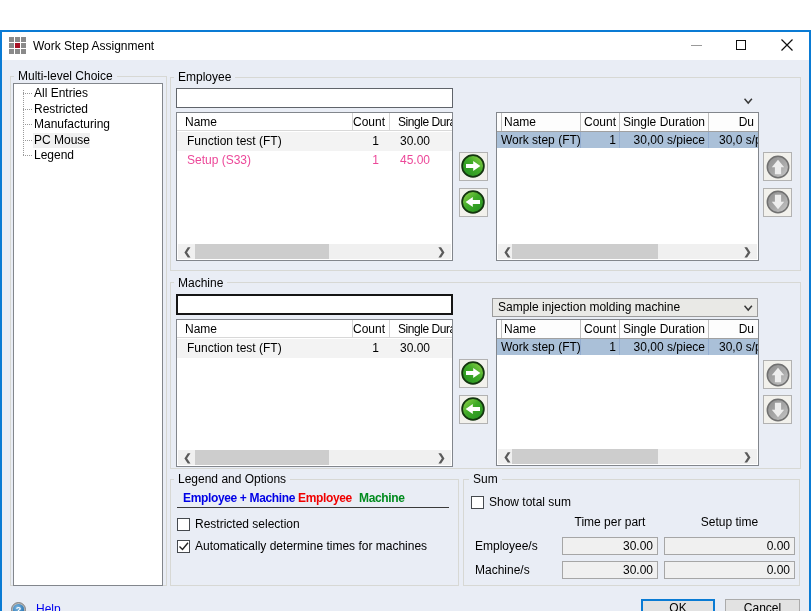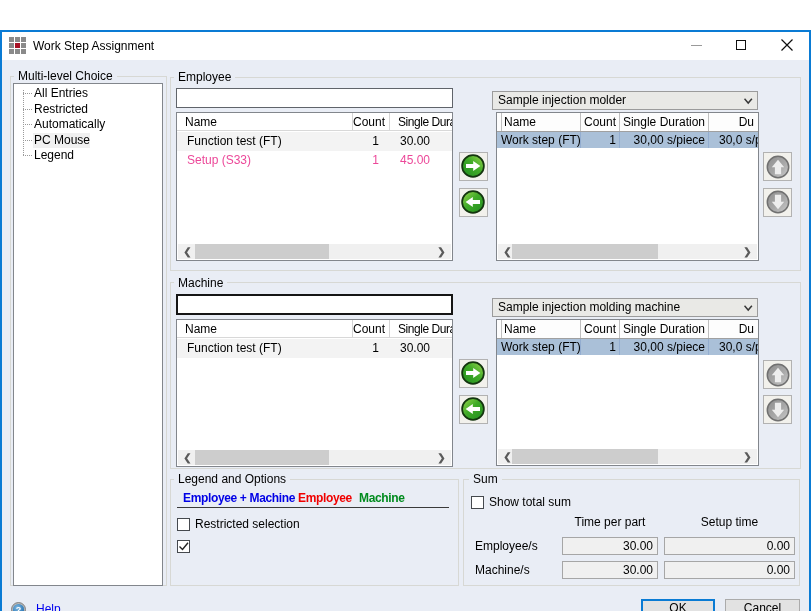--- a/index.html
+++ b/index.html
@@ -55,21 +55,21 @@
   <div class="abs tree" style="left:13px;top:53px;width:150px;height:503px;"></div>
 
   <div class="abs" style="left:23px;top:60px;width:1px;height:66px;background-image:repeating-linear-gradient(to bottom,#9a9a9a 0 1px,transparent 1px 2px);"></div>
   <div class="abs" style="left:23px;top:63px;width:9px;height:1px;background-image:repeating-linear-gradient(to right,#9a9a9a 0 1px,transparent 1px 2px);"></div>
   <div class="abs" style="left:23px;top:79px;width:9px;height:1px;background-image:repeating-linear-gradient(to right,#9a9a9a 0 1px,transparent 1px 2px);"></div>
   <div class="abs" style="left:23px;top:94px;width:9px;height:1px;background-image:repeating-linear-gradient(to right,#9a9a9a 0 1px,transparent 1px 2px);"></div>
   <div class="abs" style="left:23px;top:110px;width:9px;height:1px;background-image:repeating-linear-gradient(to right,#9a9a9a 0 1px,transparent 1px 2px);"></div>
   <div class="abs" style="left:23px;top:125px;width:9px;height:1px;background-image:repeating-linear-gradient(to right,#9a9a9a 0 1px,transparent 1px 2px);"></div>
   <div class="abs" style="left:34px;top:56px;height:15px;line-height:15px;">All Entries</div>
   <div class="abs" style="left:34px;top:72px;height:15px;line-height:15px;">Restricted</div>
-  <div class="abs" style="left:34px;top:87px;height:15px;line-height:15px;">Automatically</div>
+  <div class="abs" style="left:34px;top:87px;height:15px;line-height:15px;">Manufacturing</div>
   <div class="abs" style="left:33px;top:103px;width:57px;height:15px;background:#f0f0f0;"></div>
   <div class="abs" style="left:34px;top:103px;height:29px;line-height:15px;">PC Mouse</div>
   <div class="abs" style="left:34px;top:118px;height:15px;line-height:15px;">Legend</div>
 
   <div class="abs grp" style="left:170px;top:47px;width:631px;height:194px;"></div>
   <div class="abs grp-label" style="left:174px;top:40px;">Employee</div>
 
   <div class="abs input" style="left:176px;top:58px;width:277px;height:20px;"></div>
 
   <div class="abs list" style="left:176px;top:82px;width:277px;height:149px;">
@@ -113,21 +113,20 @@
       </defs>
     <circle cx="12" cy="12" r="10.9" fill="url(#gg)" stroke="#14350f" stroke-width="1.7"></circle>
     <path d="M5 9.9 h7.2 v-3 L19.4 12 L12.2 17.1 v-3 H5 z" fill="#fff"></path>
   </svg>
   <div class="abs btn-sq" style="left:459px;top:158px;width:29px;height:29px;"></div>
   <svg class="abs" style="left:461px;top:160px" width="24" height="24" viewBox="0 0 24 24">
     <circle cx="12" cy="12" r="10.9" fill="url(#gg2)" stroke="#14350f" stroke-width="1.7"></circle>
     <path d="M19 9.9 h-7.2 v-3 L4.6 12 L11.8 17.1 v-3 H19 z" fill="#fff"></path>
   </svg>
 
-  <div class="abs combo" style="left:492px;top:61px;width:266px;height:19px;">Sample injection molder</div>
   <svg class="abs" style="left:744px;top:68px" width="9" height="7">
       <path d="M0.5,0.8 L4.2,5 L7.9,0.8" stroke="#383838" stroke-width="1.5" fill="none"></path>
     </svg>
 
   <div class="abs list" style="left:496px;top:82px;width:263px;height:149px;">
     <div style="position:absolute;left:0;top:0;right:0;height:19px;background:#fdfdfd;border-bottom:1px solid #a0a0a0;">
       <div class="sep" style="left:4px;background:#bfbfbf;"></div>
       <div class="sep" style="left:83px;background:#bfbfbf;"></div>
       <div class="sep" style="left:122px;background:#bfbfbf;"></div>
       <div class="sep" style="left:211px;background:#bfbfbf;"></div>
@@ -265,20 +264,21 @@
   <div class="abs" style="left:183px;top:461px;height:14px;line-height:14px;font-weight:bold;color:#0000e6;letter-spacing:-0.35px;">Employee + Machine</div>
   <div class="abs" style="left:298px;top:461px;height:14px;line-height:14px;font-weight:bold;color:#f00000;letter-spacing:-0.35px;">Employee</div>
   <div class="abs" style="left:359px;top:461px;height:14px;line-height:14px;font-weight:bold;color:#008b1e;letter-spacing:-0.35px;">Machine</div>
   <div class="abs" style="left:177px;top:477px;width:272px;height:1px;background:#3a3a3a;"></div>
   <div class="abs chk" style="left:177px;top:488px;"></div>
   <div class="abs" style="left:195px;top:487px;height:15px;line-height:15px;">Restricted selection</div>
   <div class="abs chk" style="left:177px;top:510px;"></div>
   <svg class="abs" style="left:179px;top:512px" width="10" height="9">
       <path d="M0.5,4.5 L3.5,7.5 L9,0.8" stroke="#222" stroke-width="1.4" fill="none"></path>
     </svg>
+  <div class="abs" style="left:195px;top:509px;height:15px;line-height:15px;">Automatically determine times for machines</div>
 
   <div class="abs grp" style="left:463px;top:449px;width:337px;height:107px;"></div>
   <div class="abs grp-label" style="left:469px;top:442px;">Sum</div>
   <div class="abs chk" style="left:471px;top:466px;"></div>
   <div class="abs" style="left:489px;top:465px;height:15px;line-height:15px;">Show total sum</div>
   <div class="abs" style="left:562px;top:485px;width:96px;height:15px;line-height:15px;text-align:center;">Time per part</div>
   <div class="abs" style="left:664px;top:485px;width:131px;height:15px;line-height:15px;text-align:center;">Setup time</div>
   <div class="abs" style="left:475px;top:508px;height:16px;line-height:16px;">Employee/s</div>
   <div class="abs fld" style="left:562px;top:507px;width:96px;height:18px;">30.00</div>
   <div class="abs fld" style="left:664px;top:507px;width:131px;height:18px;">0.00</div>

